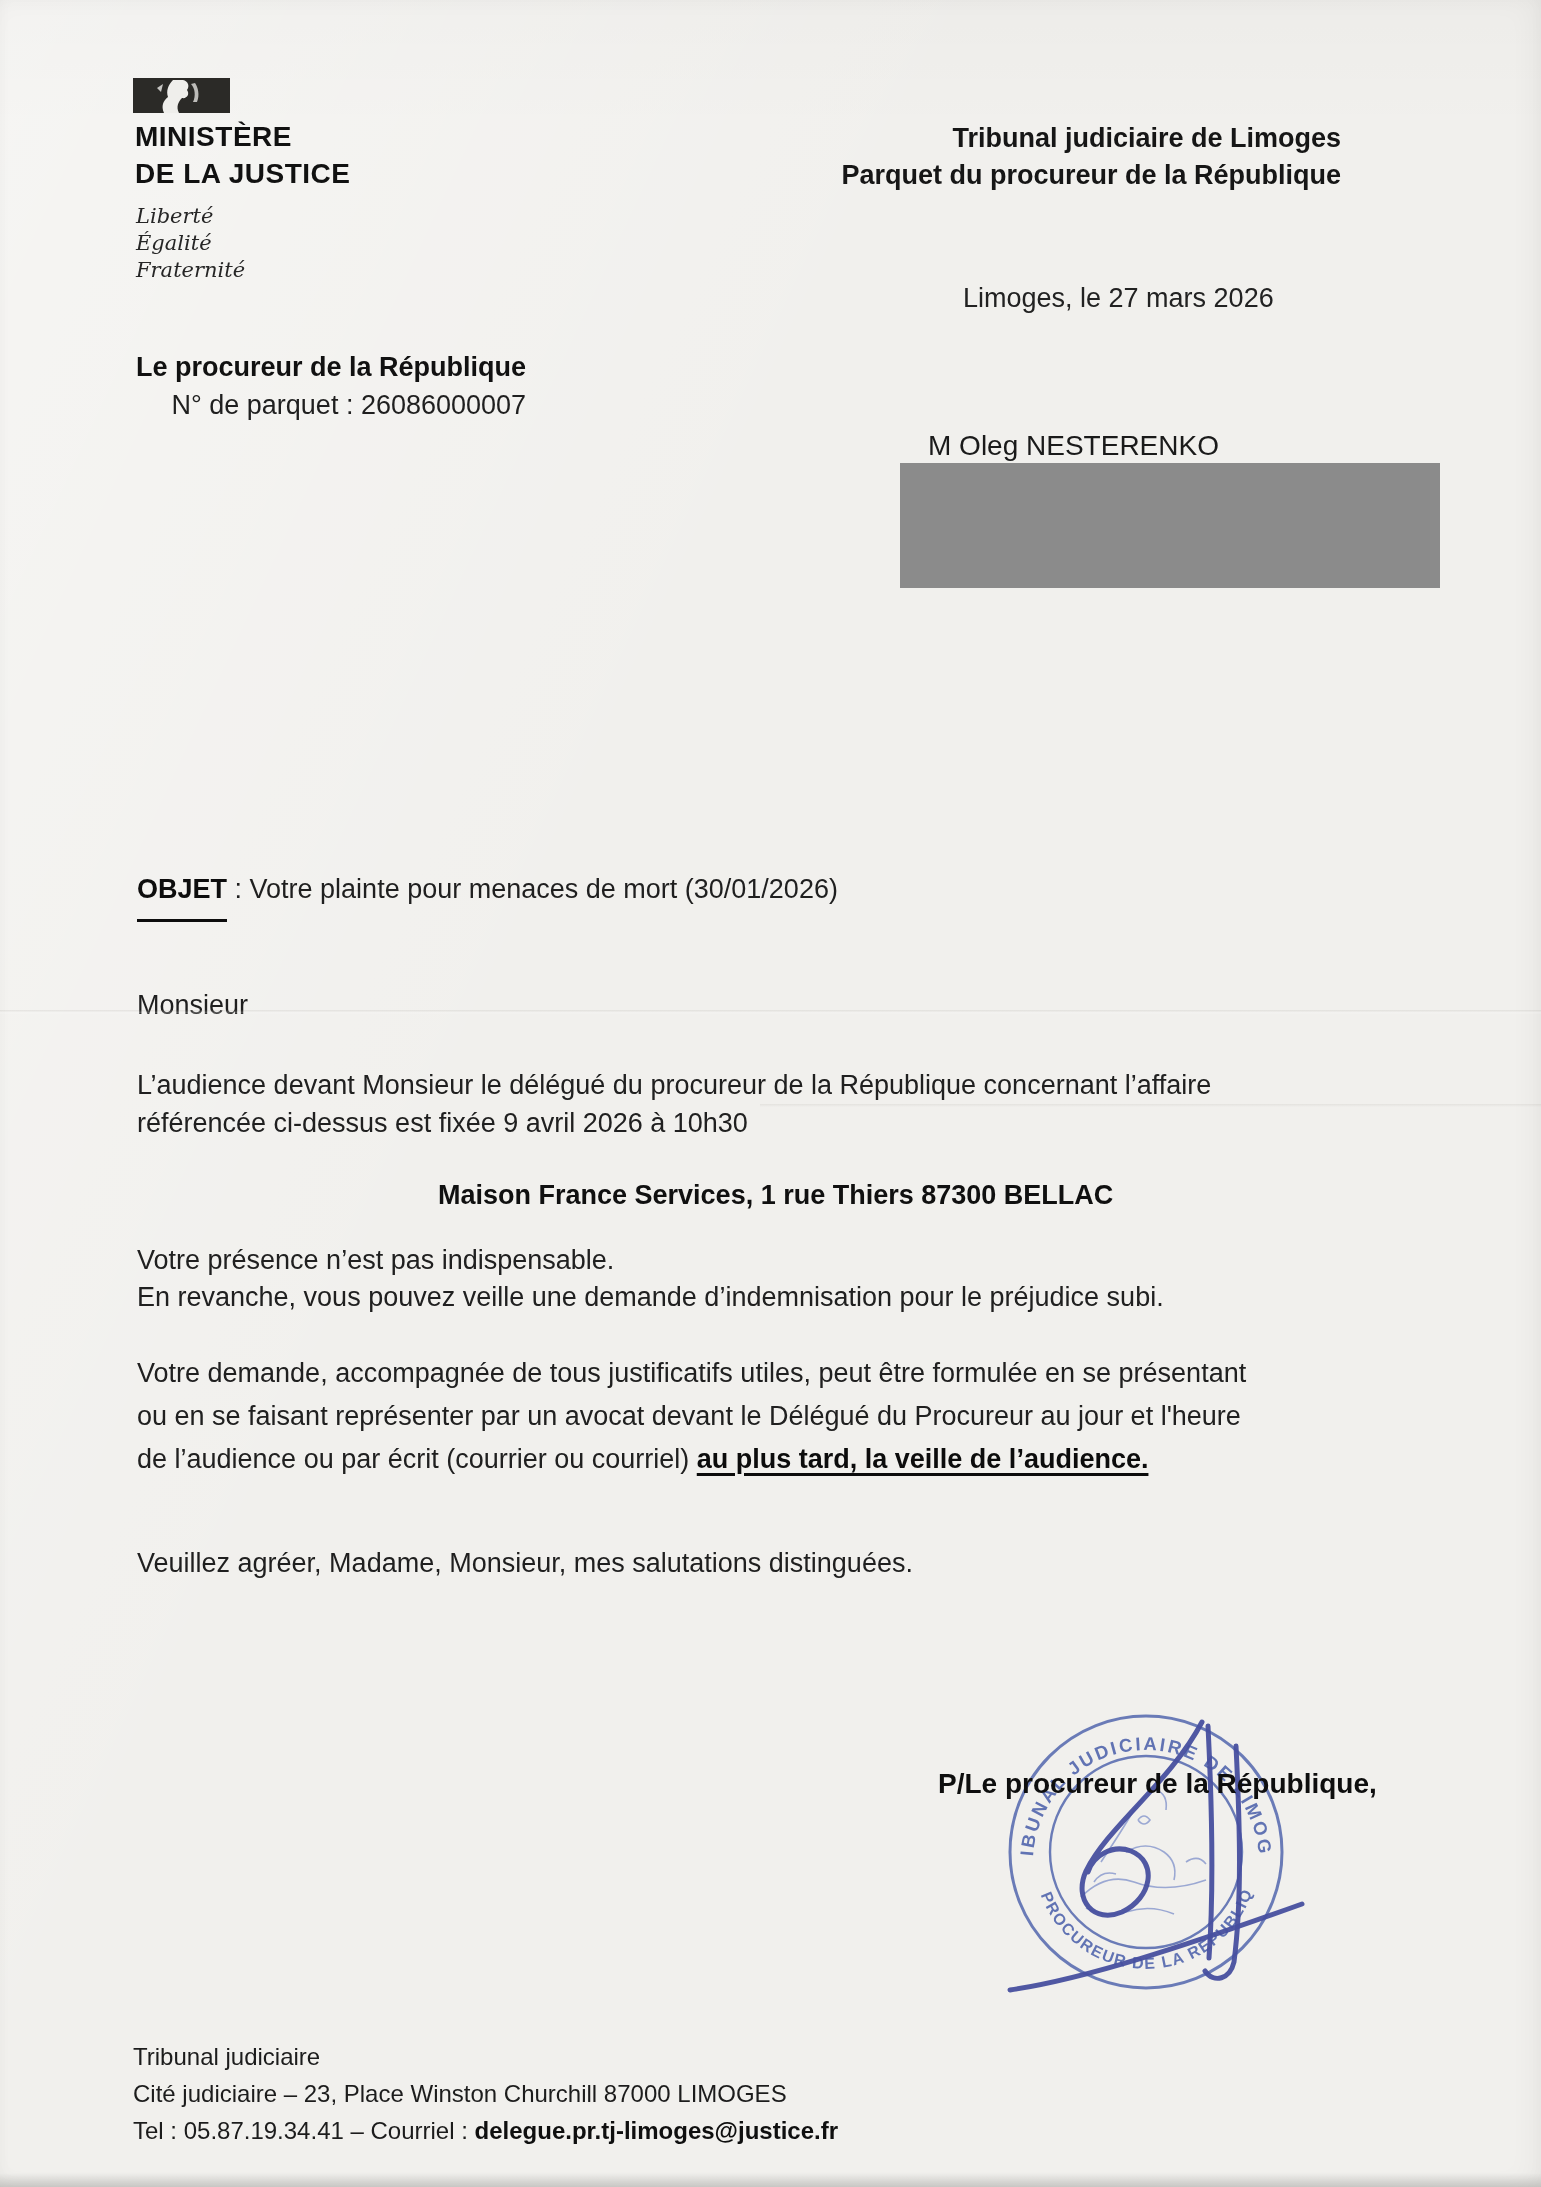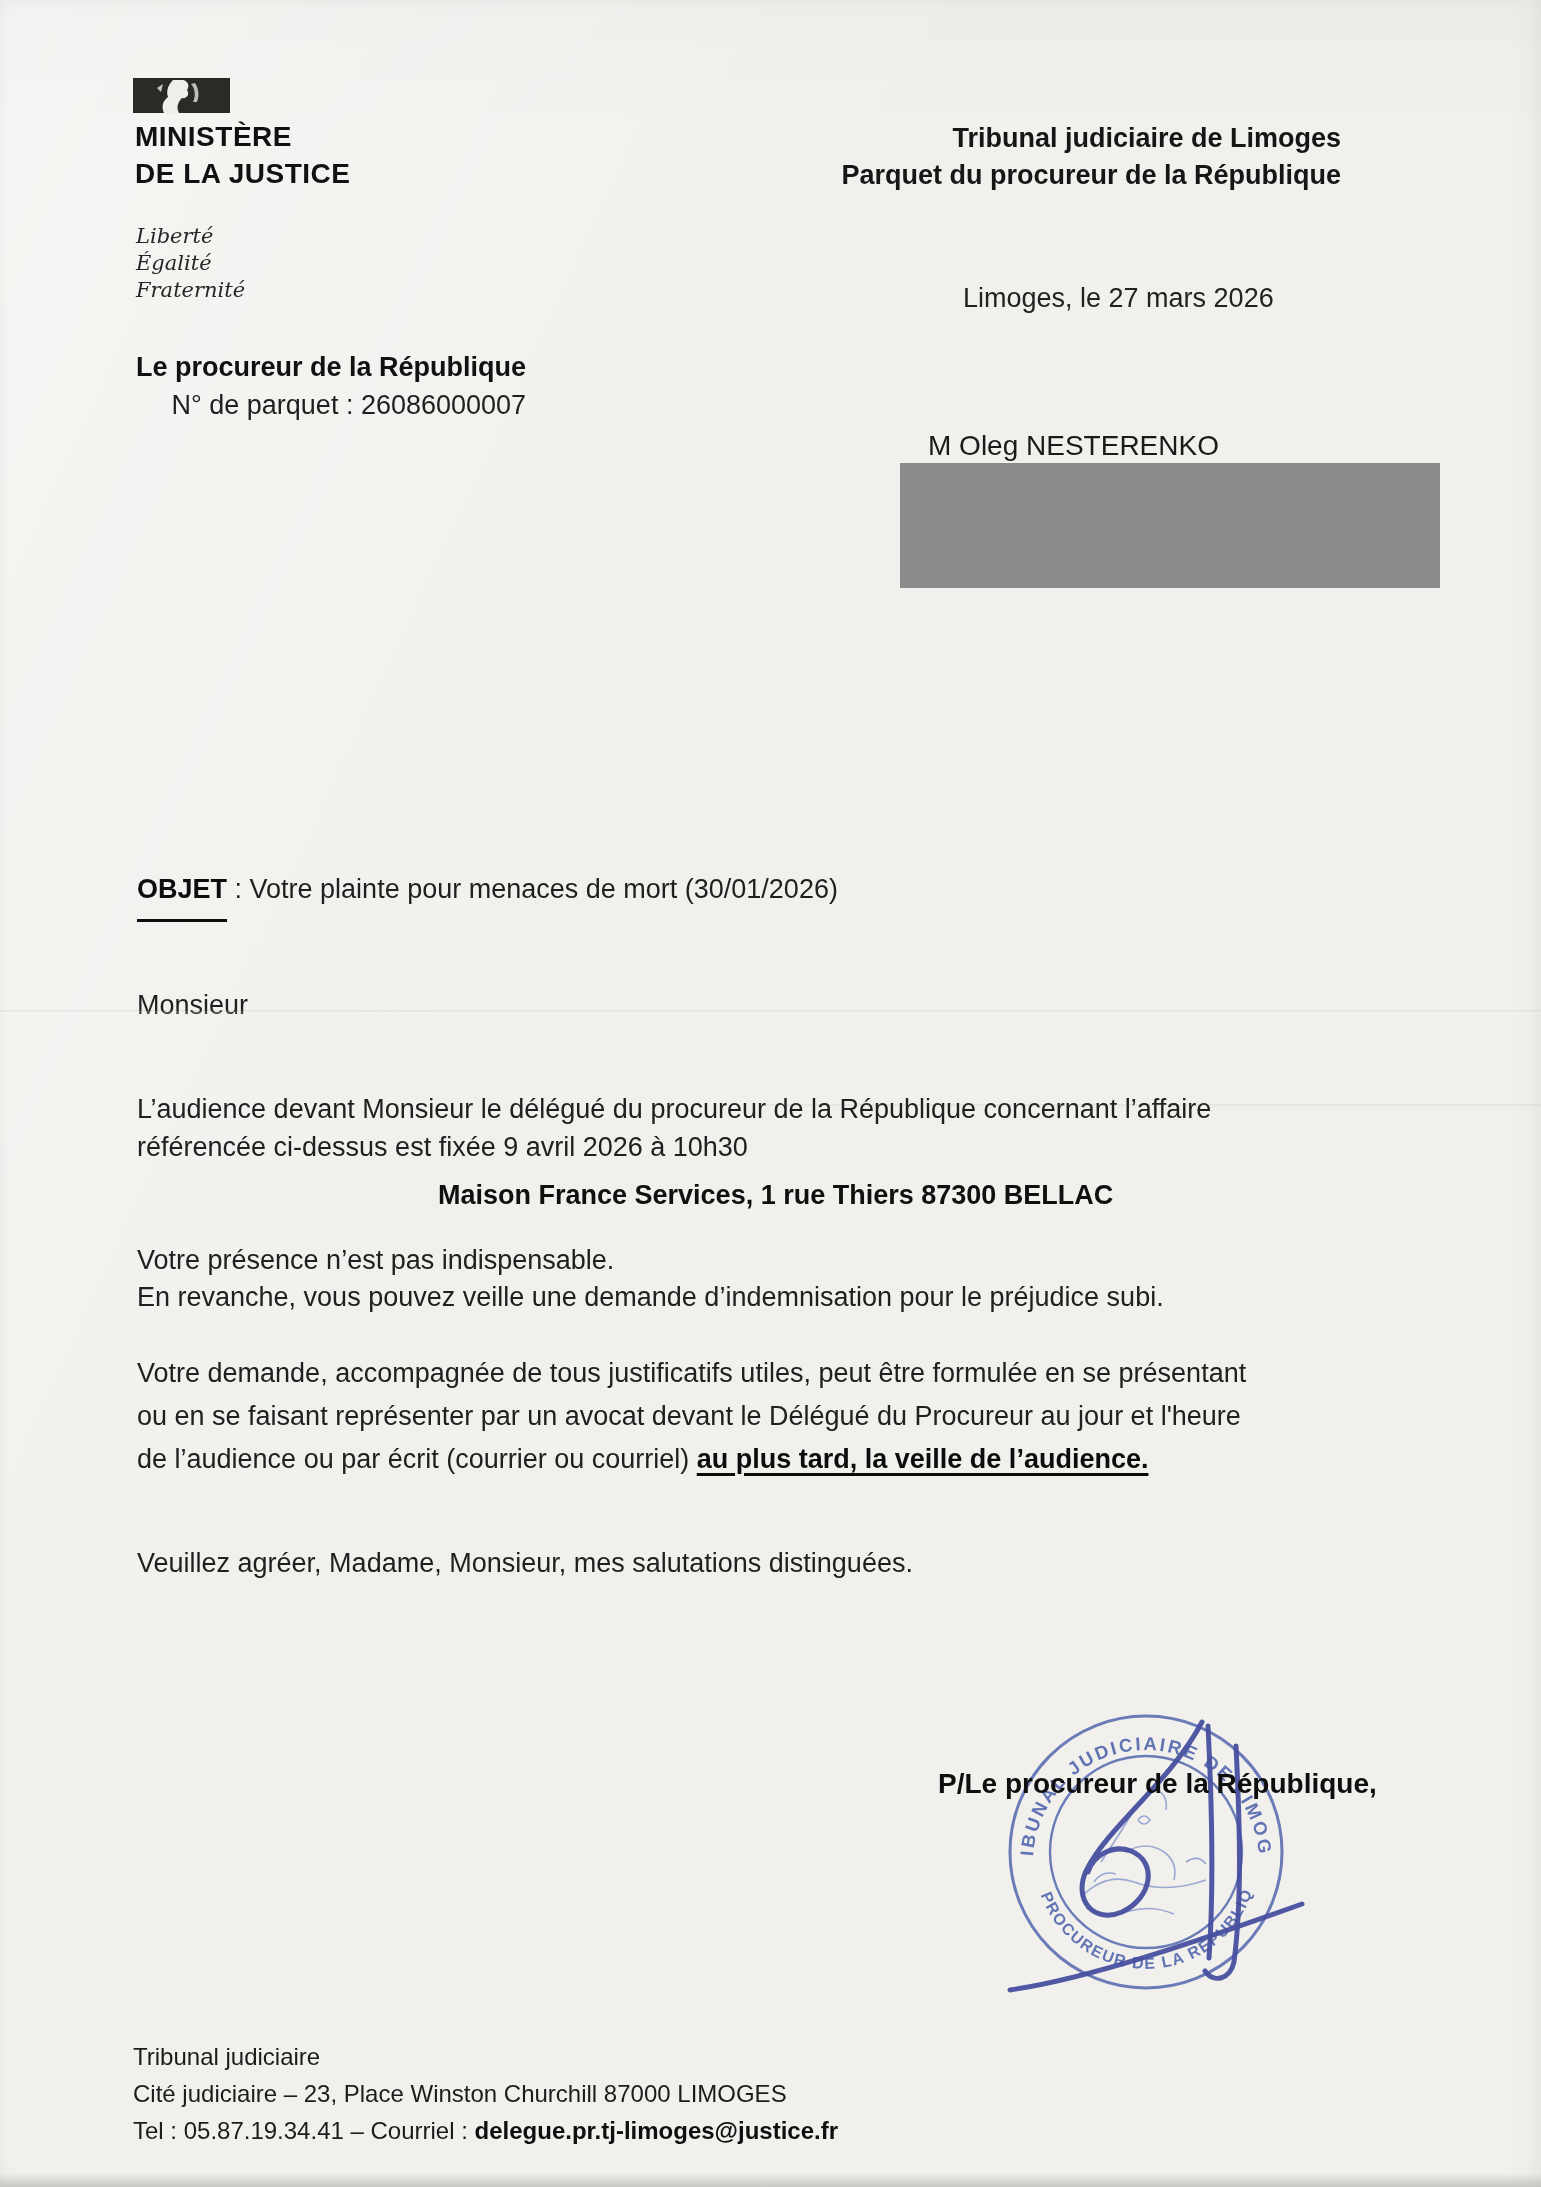--- a/index.html
+++ b/index.html
@@ -27,35 +27,35 @@
       linear-gradient(to bottom, rgba(0,0,0,0.015), rgba(0,0,0,0) 6%),
       var(--paper);
     box-shadow:inset -10px 0 26px rgba(0,0,0,0.035), inset 0 -6px 14px rgba(0,0,0,0.03);
   }
   .abs{position:absolute;}
   
   .logo-box{left:133px;top:78px;width:97px;height:35px;}
   .ministry-name{left:135px;top:118px;font-weight:bold;font-size:28px;line-height:37px;
     letter-spacing:0.5px;color:var(--ink-bold);}
   .motto{left:136px;top:203px;font-family:"DejaVu Serif","Liberation Serif",serif;
-    font-style:italic;font-size:21px;line-height:27px;color:#262626;margin-top:20px;}
+    font-style:italic;font-size:21px;line-height:27px;color:#262626;}
   .court-header{right:200px;top:120px;text-align:right;font-weight:bold;font-size:27px;
     line-height:37px;color:#161616;}
   .dateline{left:963px;top:283px;font-size:27px;color:#222;}
   
   .sender{left:136px;top:348px;font-size:27px;line-height:38px;text-align:right;}
   .sender .b{font-weight:bold;color:var(--ink-bold);}
   .recipient-name{left:928px;top:430px;font-size:28px;color:#1a1a1a;}
   .redaction{left:900px;top:463px;width:540px;height:125px;background:var(--redact);}
   
   .subject{left:137px;top:874px;font-size:27px;}
   .subject .label{font-weight:bold;color:#0d0d0d;border-bottom:3px solid #0d0d0d;padding-bottom:15px;}
   .salutation{left:137px;top:990px;font-size:27px;}
   .para{font-size:27px;line-height:38px;color:#202020;}
-  .p1{left:137px;top:1066px;width:1300px;margin-top:24px;}
+  .p1{left:137px;top:1066px;width:1300px;}
   .venue{left:438px;top:1180px;font-size:27px;font-weight:bold;color:#101010;}
   .p2{left:137px;top:1242px;width:1300px;line-height:37px;}
   .p3{left:137px;top:1352px;width:1300px;line-height:43px;}
   .p3 .emph{font-weight:bold;color:#0c0c0c;text-decoration:underline;
     text-decoration-thickness:3px;text-underline-offset:5px;}
   .closing{left:137px;top:1548px;font-size:27px;}
   
   .stamp{left:1006px;top:1712px;width:280px;height:280px;z-index:1;}
   .stamp .ring{fill:none;stroke:var(--stamp-blue);opacity:0.85;}
   .stamp .arc-text{fill:var(--stamp-blue);font-family:"Liberation Sans","DejaVu Sans",sans-serif;

